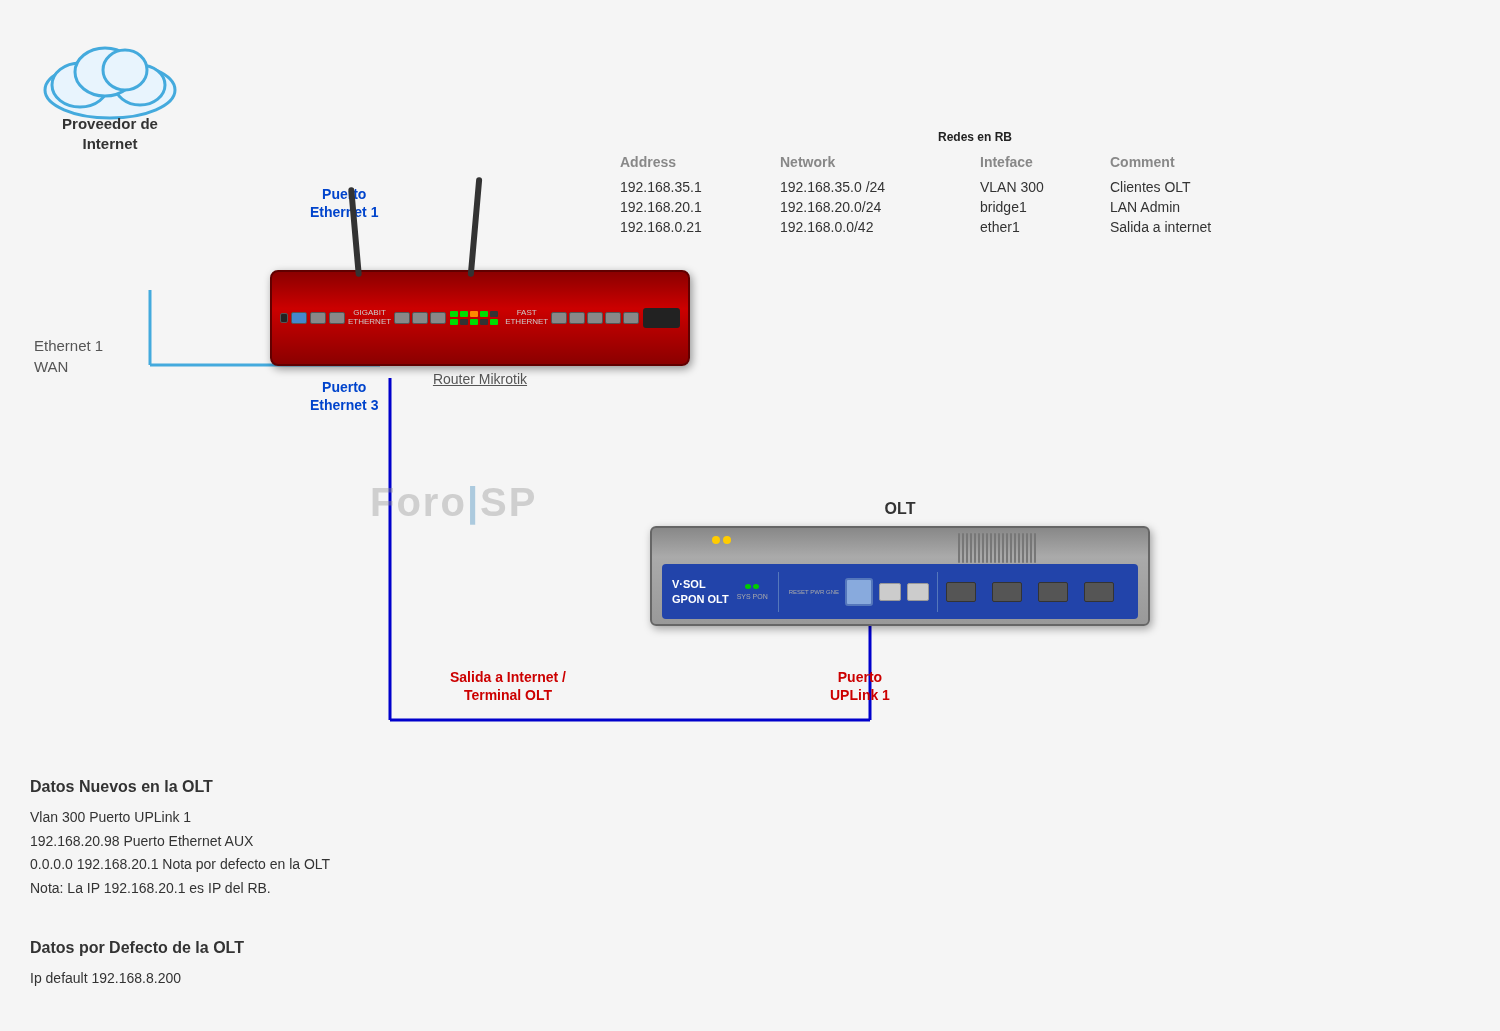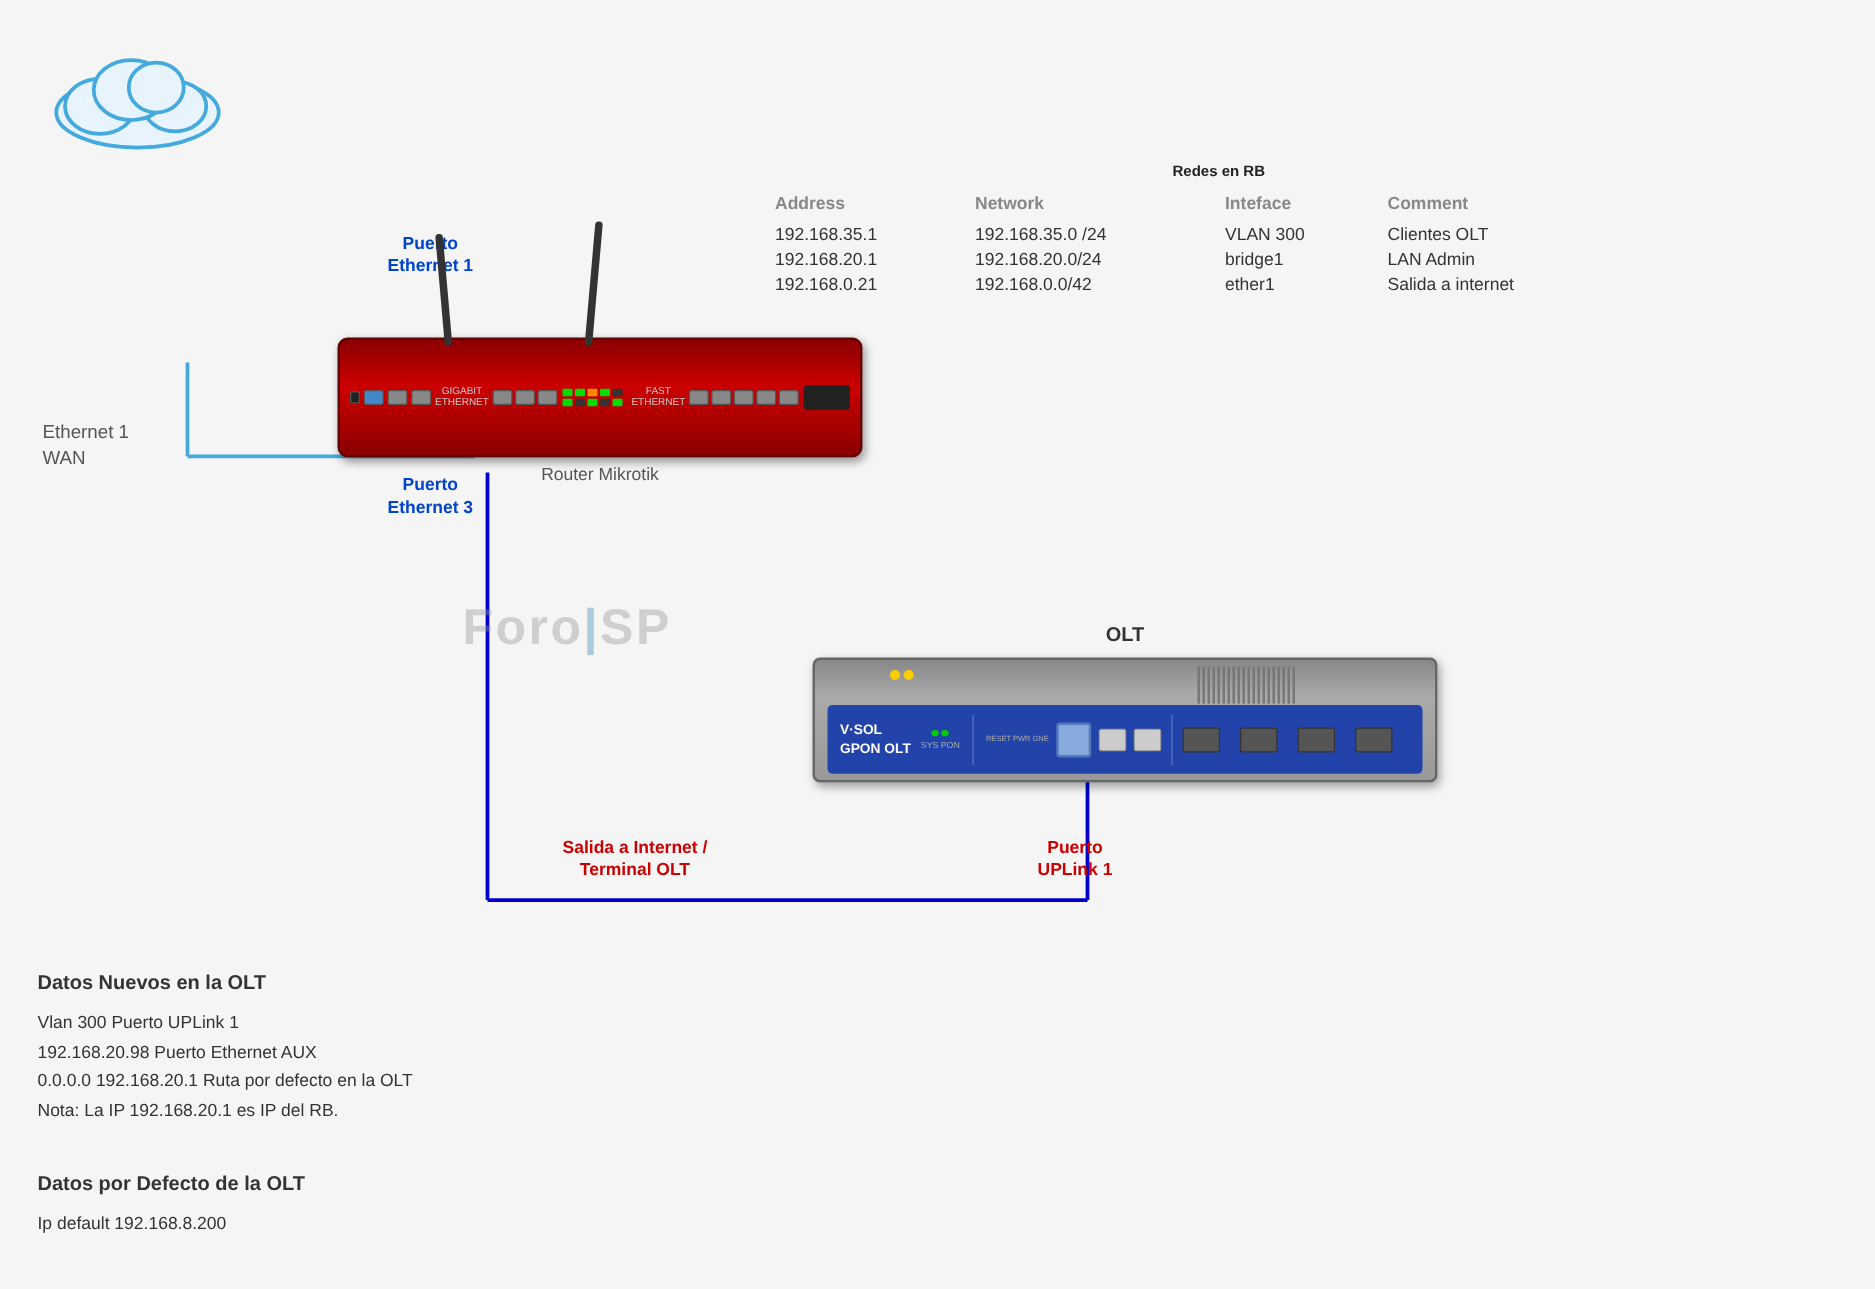--- a/index.html
+++ b/index.html
@@ -48,20 +48,21 @@
       position: absolute;
       top: 270px;
       left: 270px;
       width: 420px;
     }
     .router-label {
       text-align: center;
       font-size: 14px;
       color: #555;
       margin-top: 5px;
+      text-decoration: underline;
     }
     .router-body {
       width: 420px;
       height: 96px;
       background: linear-gradient(180deg, #8B0000 0%, #cc0000 40%, #8B0000 100%);
       border-radius: 8px;
       position: relative;
       display: flex;
       align-items: center;
       padding: 0 8px;
@@ -353,20 +354,24 @@
   <svg class="cloud-svg" viewBox="0 0 160 90" xmlns="http://www.w3.org/2000/svg">
     <defs>
       <style>.cloud-fill{fill:#e8f4fd;stroke:#44aadd;stroke-width:3;}</style>
     </defs>
     <ellipse cx="80" cy="60" rx="65" ry="28" class="cloud-fill"></ellipse>
     <ellipse cx="50" cy="55" rx="28" ry="22" class="cloud-fill"></ellipse>
     <ellipse cx="110" cy="55" rx="25" ry="20" class="cloud-fill"></ellipse>
     <ellipse cx="75" cy="42" rx="30" ry="24" class="cloud-fill"></ellipse>
     <ellipse cx="95" cy="40" rx="22" ry="20" class="cloud-fill"></ellipse>
   </svg>
+  <div class="cloud-label">
+    <span>Proveedor de</span><br>
+    <span>Internet</span>
+  </div>
 </div>
 
 <div class="wan-label">
   <span>Ethernet 1</span><br>
   <span>WAN</span>
 </div>
 
 <div class="puerto-label puerto-eth1">
   <span>Puerto</span><br>
   <span>Ethernet 1</span>
@@ -525,20 +530,20 @@
 
 <div class="puerto-label puerto-uplink">
   <span>Puerto</span><br>
   <span>UPLink 1</span>
 </div>
 
 <div class="datos-nuevos">
   <div class="datos-nuevos-title">Datos Nuevos en  la OLT</div>
   <div>Vlan 300           Puerto UPLink 1</div>
   <div>192.168.20.98    Puerto Ethernet AUX</div>
-  <div>0.0.0.0              192.168.20.1    Ruta  por defecto en la OLT</div>
+  <div>0.0.0.0              192.168.20.1    Nota  por defecto en la OLT</div>
   <div>Nota: La IP 192.168.20.1 es IP del RB.</div>
 </div>
 
 <div class="datos-defecto">
   <div class="datos-defecto-title">Datos por Defecto de la OLT</div>
   <div>Ip default            192.168.8.200</div>
 </div>
 
 </body></html>

